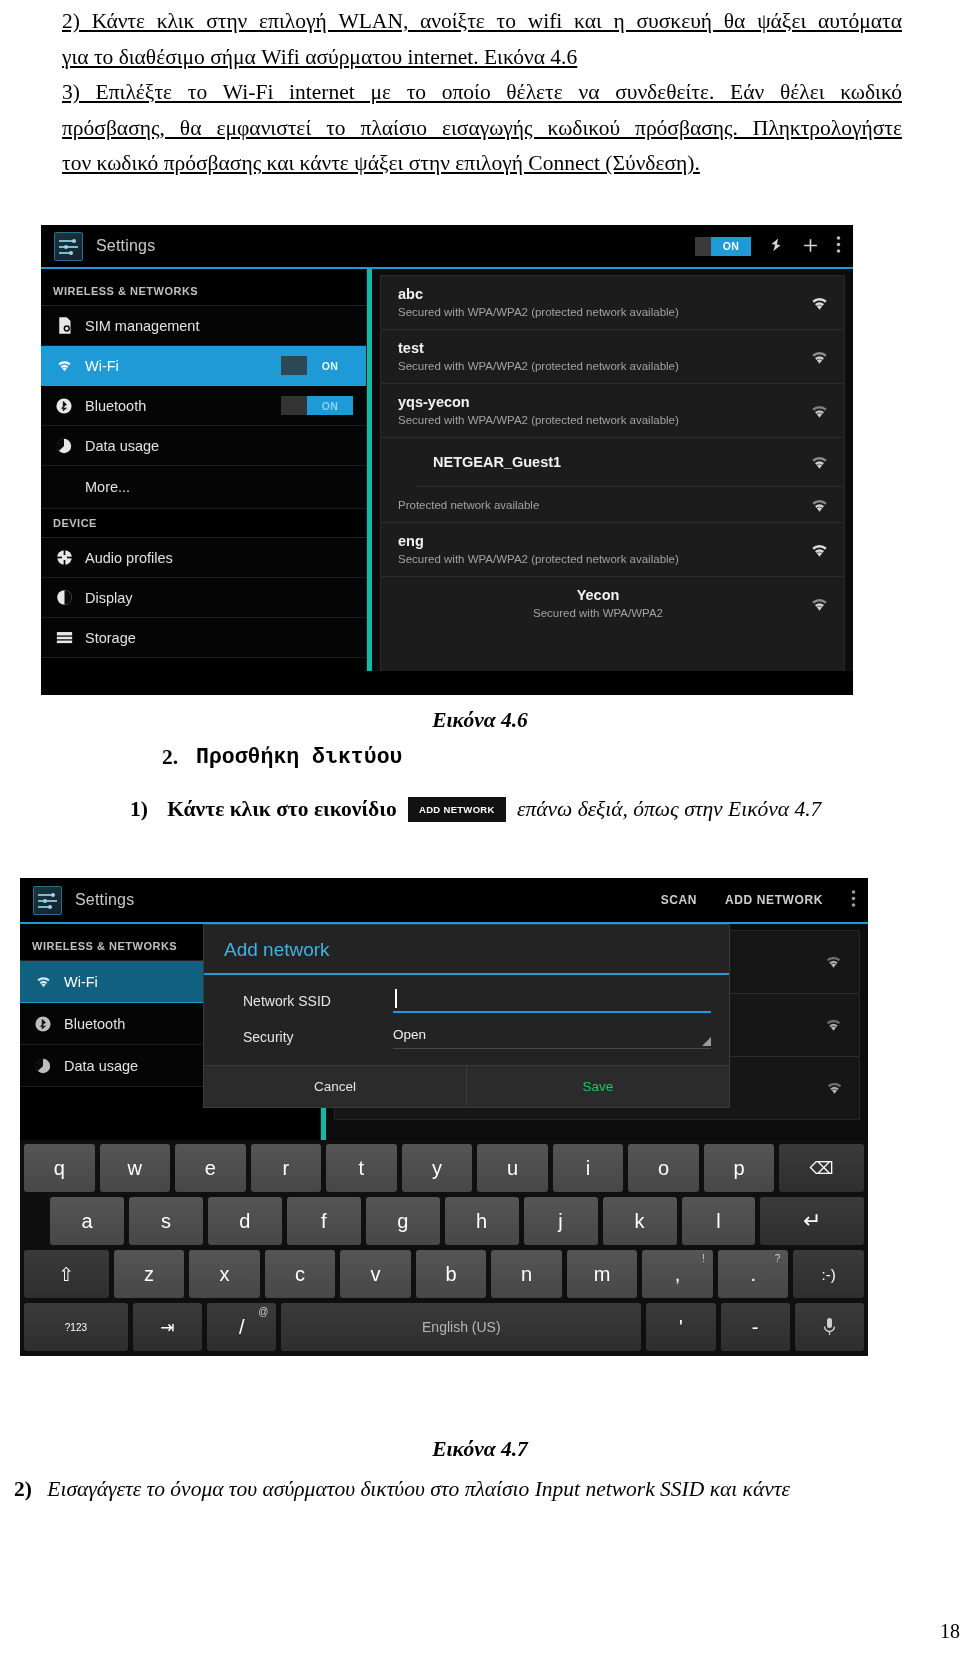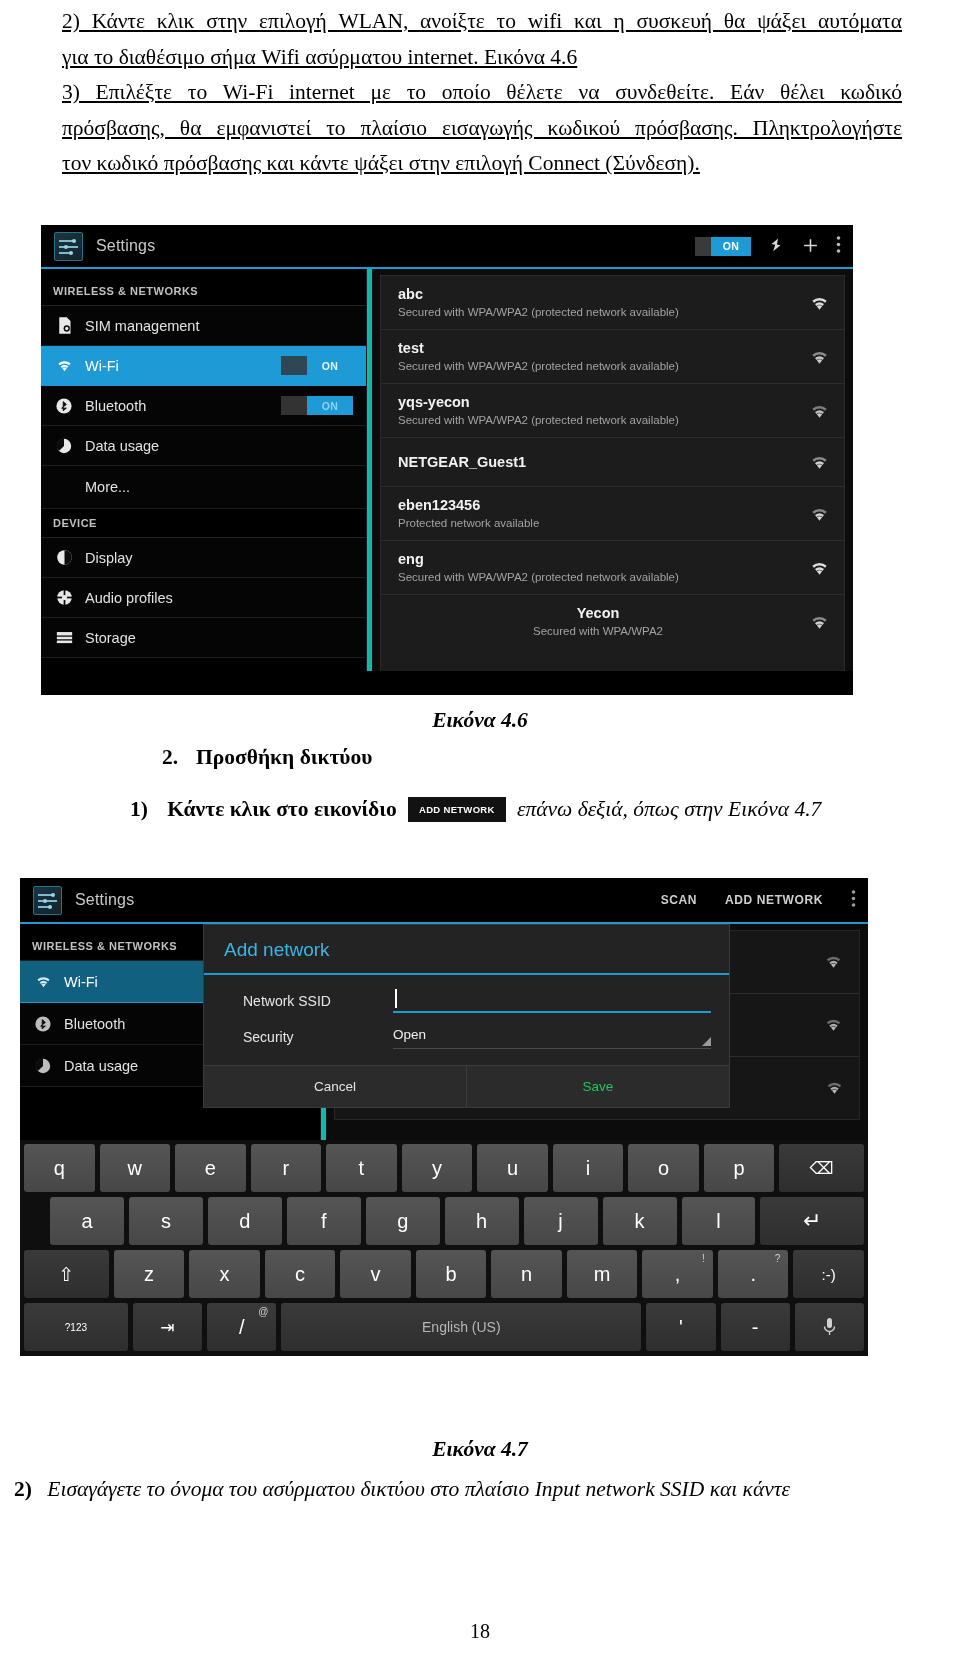--- a/index.html
+++ b/index.html
@@ -225,21 +225,21 @@
   .key.dark{background:linear-gradient(180deg,#3a3a3a 0%,#2e2e2e 100%);}
   .key .sup{
     position:absolute;top:3px;right:8px;font-size:10px;color:#cfcfcf;
   }
   .key.w15{flex:1.5;}
   .key.w12{flex:1.2;}
   .key.w14{flex:1.4;}
   .key.space{flex:5.2;color:#b6b6b6;font-size:14px;}
   .krow.r2{padding-left:26px;}
   .pagenum{
-    position:absolute;left:0;right:0;bottom:22px;text-align:center;
+    position:absolute;left:0;right:0;bottom:22px;text-align:right;
     font-size:20px;
   }
 </style>
 </head>
 <body>
 
 <div class="page">
 
   <div class="doc-text" style="top:4px;text-decoration:underline;">
     <span class="ln just">2) Κάντε κλικ στην επιλογή WLAN, ανοίξτε το wifi και η συσκευή θα ψάξει αυτόματα</span>
@@ -345,36 +345,36 @@
         <div class="side-row" style="height:42px;">
           <span class="slabel indent">More...</span>
         </div>
 
         <div class="side-hdr" style="padding-top:8px;">DEVICE</div>
 
         <div class="side-row">
           <span class="sicon">
             <svg width="17" height="17" viewBox="0 0 20 20">
                 <circle cx="10" cy="10" r="8.6" fill="#e8e8e8"></circle>
-                <path d="M10 1.4v17.2a8.6 8.6 0 0 0 0-17.2z" fill="#0a0a0a"></path>
-              </svg>
-          </span>
-          <span class="slabel">Display</span>
-        </div>
-
-        <div class="side-row">
-          <span class="sicon">
-            <svg width="17" height="17" viewBox="0 0 20 20">
-                <circle cx="10" cy="10" r="8.6" fill="#e8e8e8"></circle>
                 <rect x="9" y="0" width="2" height="20" fill="#0a0a0a"></rect>
                 <rect x="0" y="9" width="20" height="2" fill="#0a0a0a"></rect>
                 <circle cx="10" cy="10" r="3" fill="#e8e8e8"></circle>
               </svg>
           </span>
           <span class="slabel">Audio profiles</span>
+        </div>
+
+        <div class="side-row">
+          <span class="sicon">
+            <svg width="17" height="17" viewBox="0 0 20 20">
+                <circle cx="10" cy="10" r="8.6" fill="#e8e8e8"></circle>
+                <path d="M10 1.4v17.2a8.6 8.6 0 0 0 0-17.2z" fill="#0a0a0a"></path>
+              </svg>
+          </span>
+          <span class="slabel">Display</span>
         </div>
 
         <div class="side-row">
           <span class="sicon">
             <svg width="17" height="14" viewBox="0 0 20 16">
                 <rect x="1" y="1" width="18" height="4" fill="#e8e8e8"></rect>
                 <rect x="1" y="6.5" width="18" height="3" fill="#e8e8e8"></rect>
                 <rect x="1" y="11" width="18" height="3" fill="#e8e8e8"></rect>
               </svg>
           </span>
@@ -414,33 +414,32 @@
             <div class="ns">Secured with WPA/WPA2 (protected network available)</div>
             <span class="wifi-ic">
               <svg width="21" height="15" viewBox="0 0 24 18">
                   <path d="M12 17l-3.2-4.1a5.2 5.2 0 0 1 6.4 0z" fill="#c9c9c9"></path>
                   <path d="M3.4 6.2a13 13 0 0 1 17.2 0l-1.9 2.4a10 10 0 0 0-13.4 0z" fill="#7e7e7e"></path>
                   <path d="M6.6 10.2a8.5 8.5 0 0 1 10.8 0l-1.8 2.3a5.8 5.8 0 0 0-7.2 0z" fill="#bdbdbd"></path>
                 </svg>
             </span>
           </div>
 
-          <div class="netrow" style="padding-top:15px;padding-bottom:15px;">
+          <div class="netrow" style="padding-top:15px;padding-bottom:15px;margin-left:35px;">
             <div class="nm">NETGEAR_Guest1</div>
             <span class="wifi-ic">
               <svg width="21" height="15" viewBox="0 0 24 18">
                   <path d="M12 17l-3.2-4.1a5.2 5.2 0 0 1 6.4 0z" fill="#cfcfcf"></path>
                   <path d="M3.4 6.2a13 13 0 0 1 17.2 0l-1.9 2.4a10 10 0 0 0-13.4 0z" fill="#8a8a8a"></path>
                   <path d="M6.6 10.2a8.5 8.5 0 0 1 10.8 0l-1.8 2.3a5.8 5.8 0 0 0-7.2 0z" fill="#cfcfcf"></path>
                 </svg>
             </span>
           </div>
 
           <div class="netrow">
-            <div class="nm">eben123456</div>
             <div class="ns">Protected network available</div>
             <span class="wifi-ic">
               <svg width="21" height="15" viewBox="0 0 24 18">
                   <path d="M12 17l-3.2-4.1a5.2 5.2 0 0 1 6.4 0z" fill="#cfcfcf"></path>
                   <path d="M3.4 6.2a13 13 0 0 1 17.2 0l-1.9 2.4a10 10 0 0 0-13.4 0z" fill="#888"></path>
                   <path d="M6.6 10.2a8.5 8.5 0 0 1 10.8 0l-1.8 2.3a5.8 5.8 0 0 0-7.2 0z" fill="#cfcfcf"></path>
                 </svg>
             </span>
           </div>
 
@@ -470,21 +469,21 @@
 
         </div>
       </div>
     </div>
     <div class="botstrip"></div>
   </div>
 
   <div class="cap" style="left:0;right:0;top:708px;">Εικόνα 4.6</div>
 
   <div class="numhead" style="left:162px;top:745px;">2.</div>
-  <div class="numhead" style="left:196px;top:745px;">Προσθήκη δικτύου</div>
+  <div class="numhead" style="left:196px;top:745px;font-family:Liberation Mono, monospace;">Προσθήκη δικτύου</div>
 
   <div class="inline-line" style="left:130px;top:797px;white-space:nowrap;">
     <b>1)</b>
     <b style="margin-left:14px;">Κάντε κλικ στο εικονίδιο</b>
     <span class="addnet-chip">ADD NETWORK</span>
     <i>επάνω δεξιά, όπως στην Εικόνα 4.7</i>
   </div>
 
   <div class="shot" id="shot2">
 

